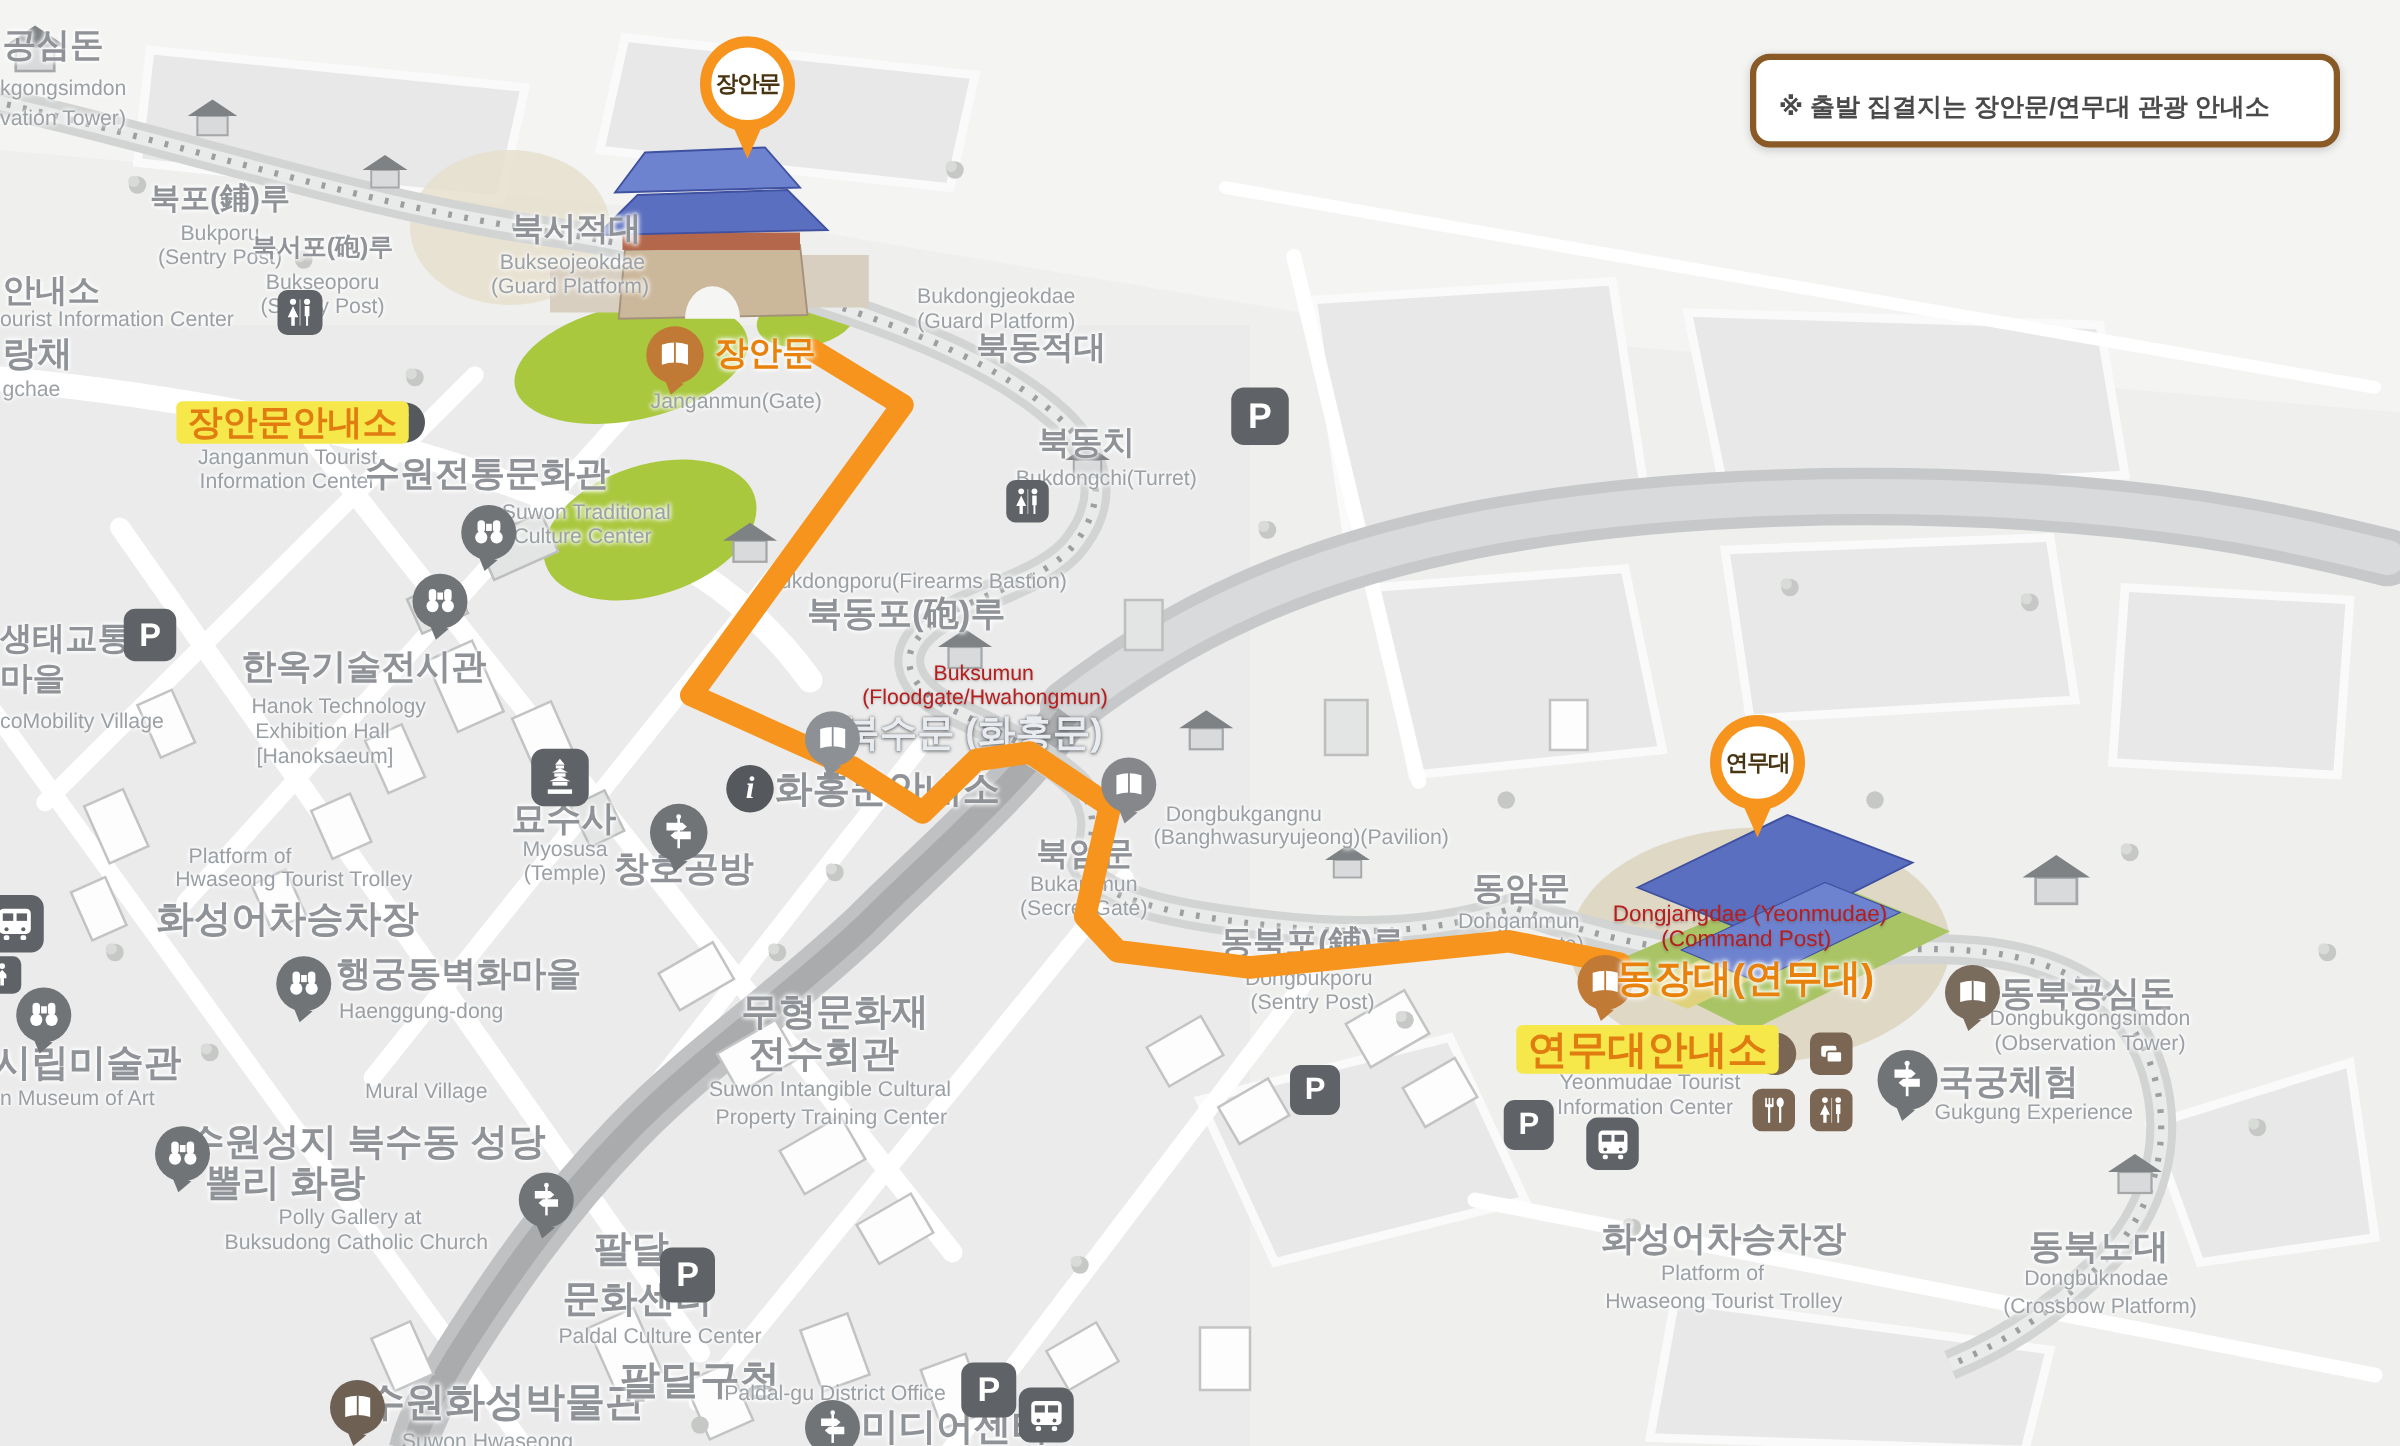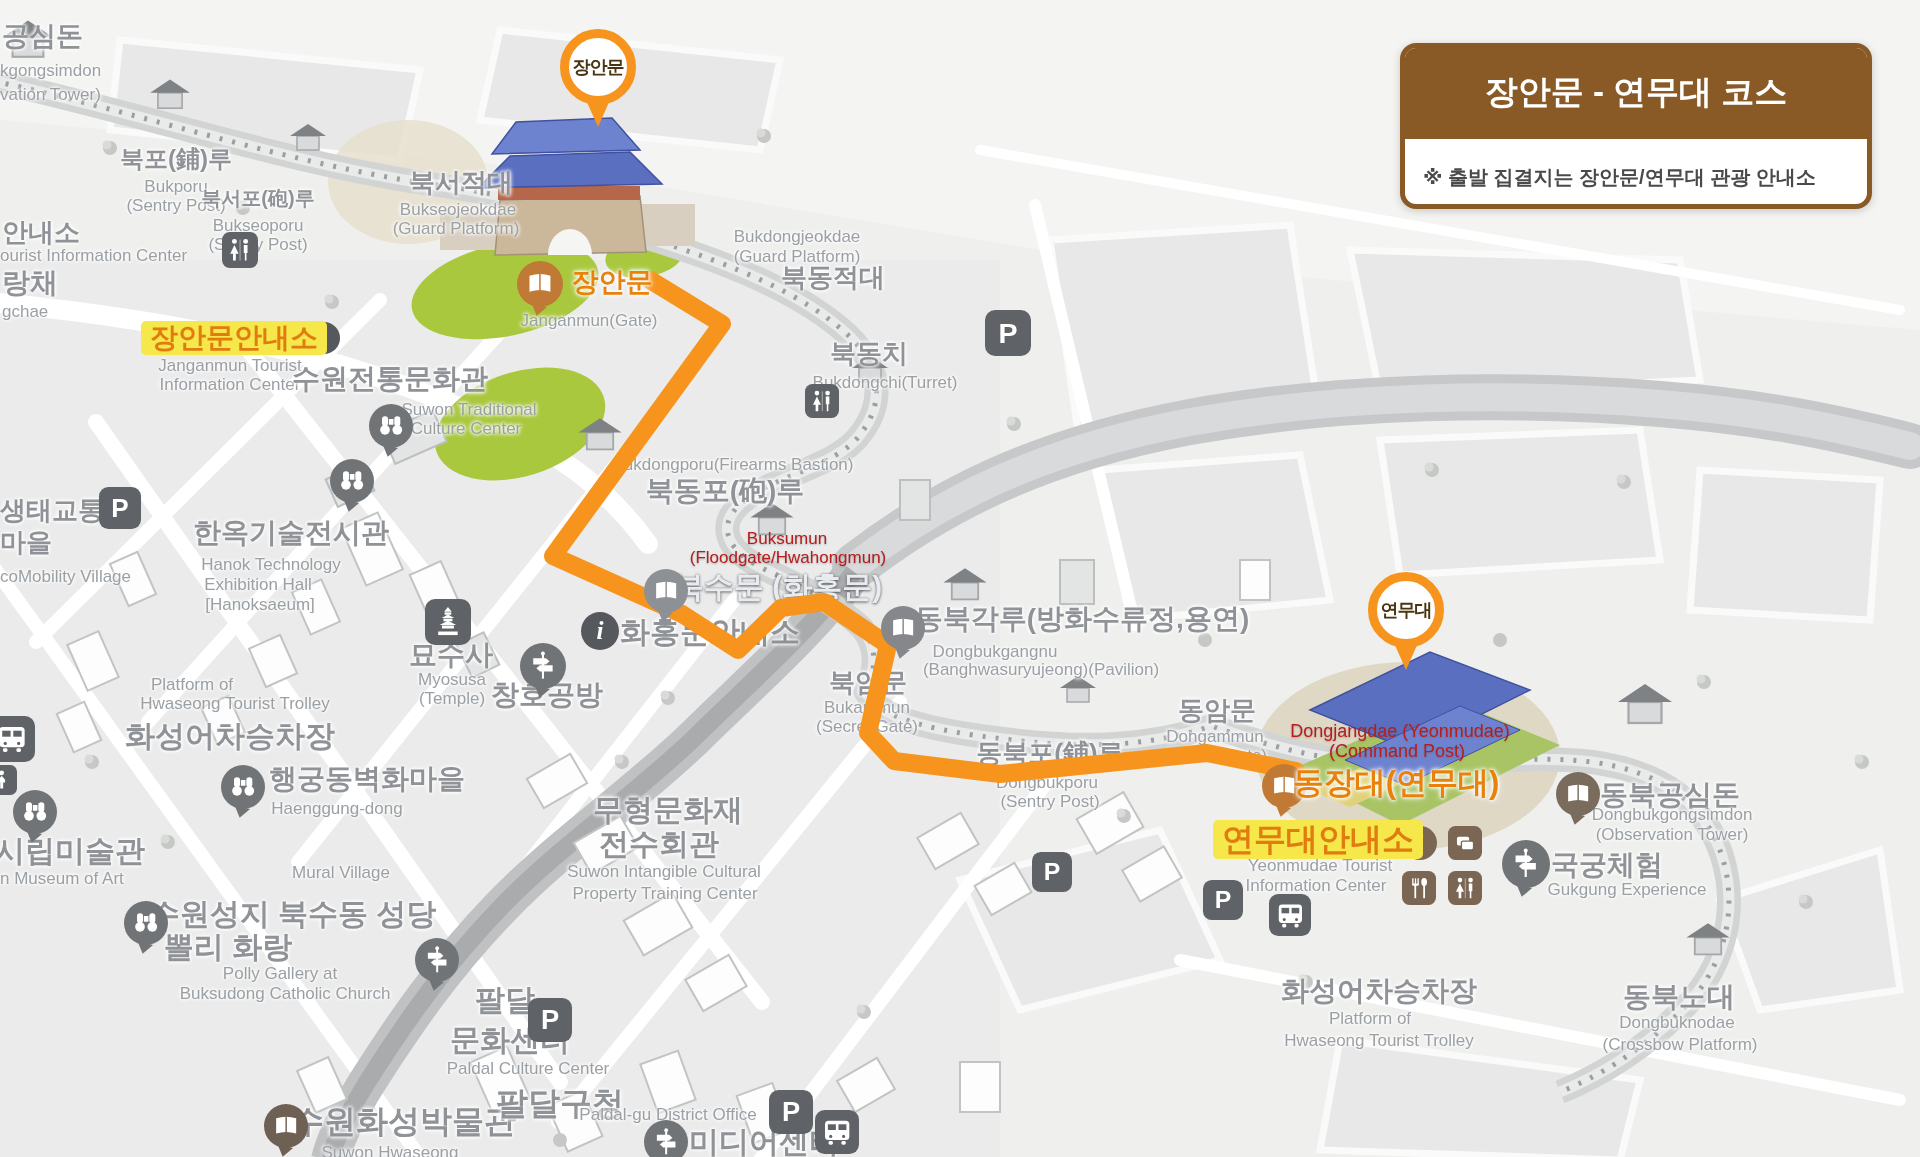--- a/index.html
+++ b/index.html
@@ -264,21 +264,20 @@
       <div class="lb st-enw" style="left: 788px; top: 549px; font-size: 17px;">(Floodgate/Hwahongmun)</div>
       <div class="lb st-krw" style="left: 778px; top: 571px; font-size: 30px;">북수문 (화홍문)</div>
       <div class="lb st-kr" style="left: 710px; top: 616px; font-size: 30px;">화홍문안내소</div>
       <div class="lb st-kr" style="left: 451px; top: 640px; font-size: 28px;">묘수사</div>
       <div class="lb st-en" style="left: 452px; top: 671px; font-size: 17px;">Myosusa</div>
       <div class="lb st-en" style="left: 452px; top: 690px; font-size: 17px;">(Temple)</div>
       <div class="lb st-kr" style="left: 547px; top: 680px; font-size: 28px;">창호공방</div>
       <div class="lb st-en" style="left: 192px; top: 676px; font-size: 17px;">Platform of</div>
       <div class="lb st-en" style="left: 235px; top: 695px; font-size: 17px;">Hwaseong Tourist Trolley</div>
       <div class="lb st-kr" style="left: 230px; top: 720px; font-size: 30px;">화성어차승차장</div>
-      <div class="lb st-kr" style="left: 1082px; top: 604px; font-size: 28px;">동북각루(방화수류정,용연)</div>
       <div class="lb st-en" style="left: 995px; top: 643px; font-size: 17px;">Dongbukgangnu</div>
       <div class="lb st-en" style="left: 1041px; top: 661px; font-size: 17px;">(Banghwasuryujeong)(Pavilion)</div>
       <div class="lb st-kr" style="left: 868px; top: 668px; font-size: 26px;">북암문</div>
       <div class="lb st-en" style="left: 867px; top: 699px; font-size: 17px;">Bukammun</div>
       <div class="lb st-en" style="left: 867px; top: 718px; font-size: 17px;">(Secret Gate)</div>
       <div class="lb st-kr" style="left: 1217px; top: 696px; font-size: 26px;">동암문</div>
       <div class="lb st-en" style="left: 1215px; top: 728px; font-size: 17px;">Dongammun</div>
       <div class="lb st-en" style="left: 1216px; top: 747px; font-size: 17px;">(Secret Gate)</div>
       <div class="lb st-kr" style="left: 1050px; top: 739px; font-size: 26px;">동북포(鋪)루</div>
       <div class="lb st-en" style="left: 1047px; top: 774px; font-size: 17px;">Dongbukporu</div>
@@ -574,18 +573,17 @@
         <div class="pin-tail"></div>
         <div class="pin-head">장안문</div>
       </div>
       <div class="pin" style="left: 1406px; top: 610px;">
         <div class="pin-tail"></div>
         <div class="pin-head">연무대</div>
       </div>
     </div>
 
   <div id="infobox">
-    <div class="hd">장안문 - 연무대 코스</div>
     <div class="bd">
       <div class="note">※ 출발 집결지는 장안문/연무대 관광 안내소</div>
     </div>
   </div>
 </div>
 
 </body></html>

